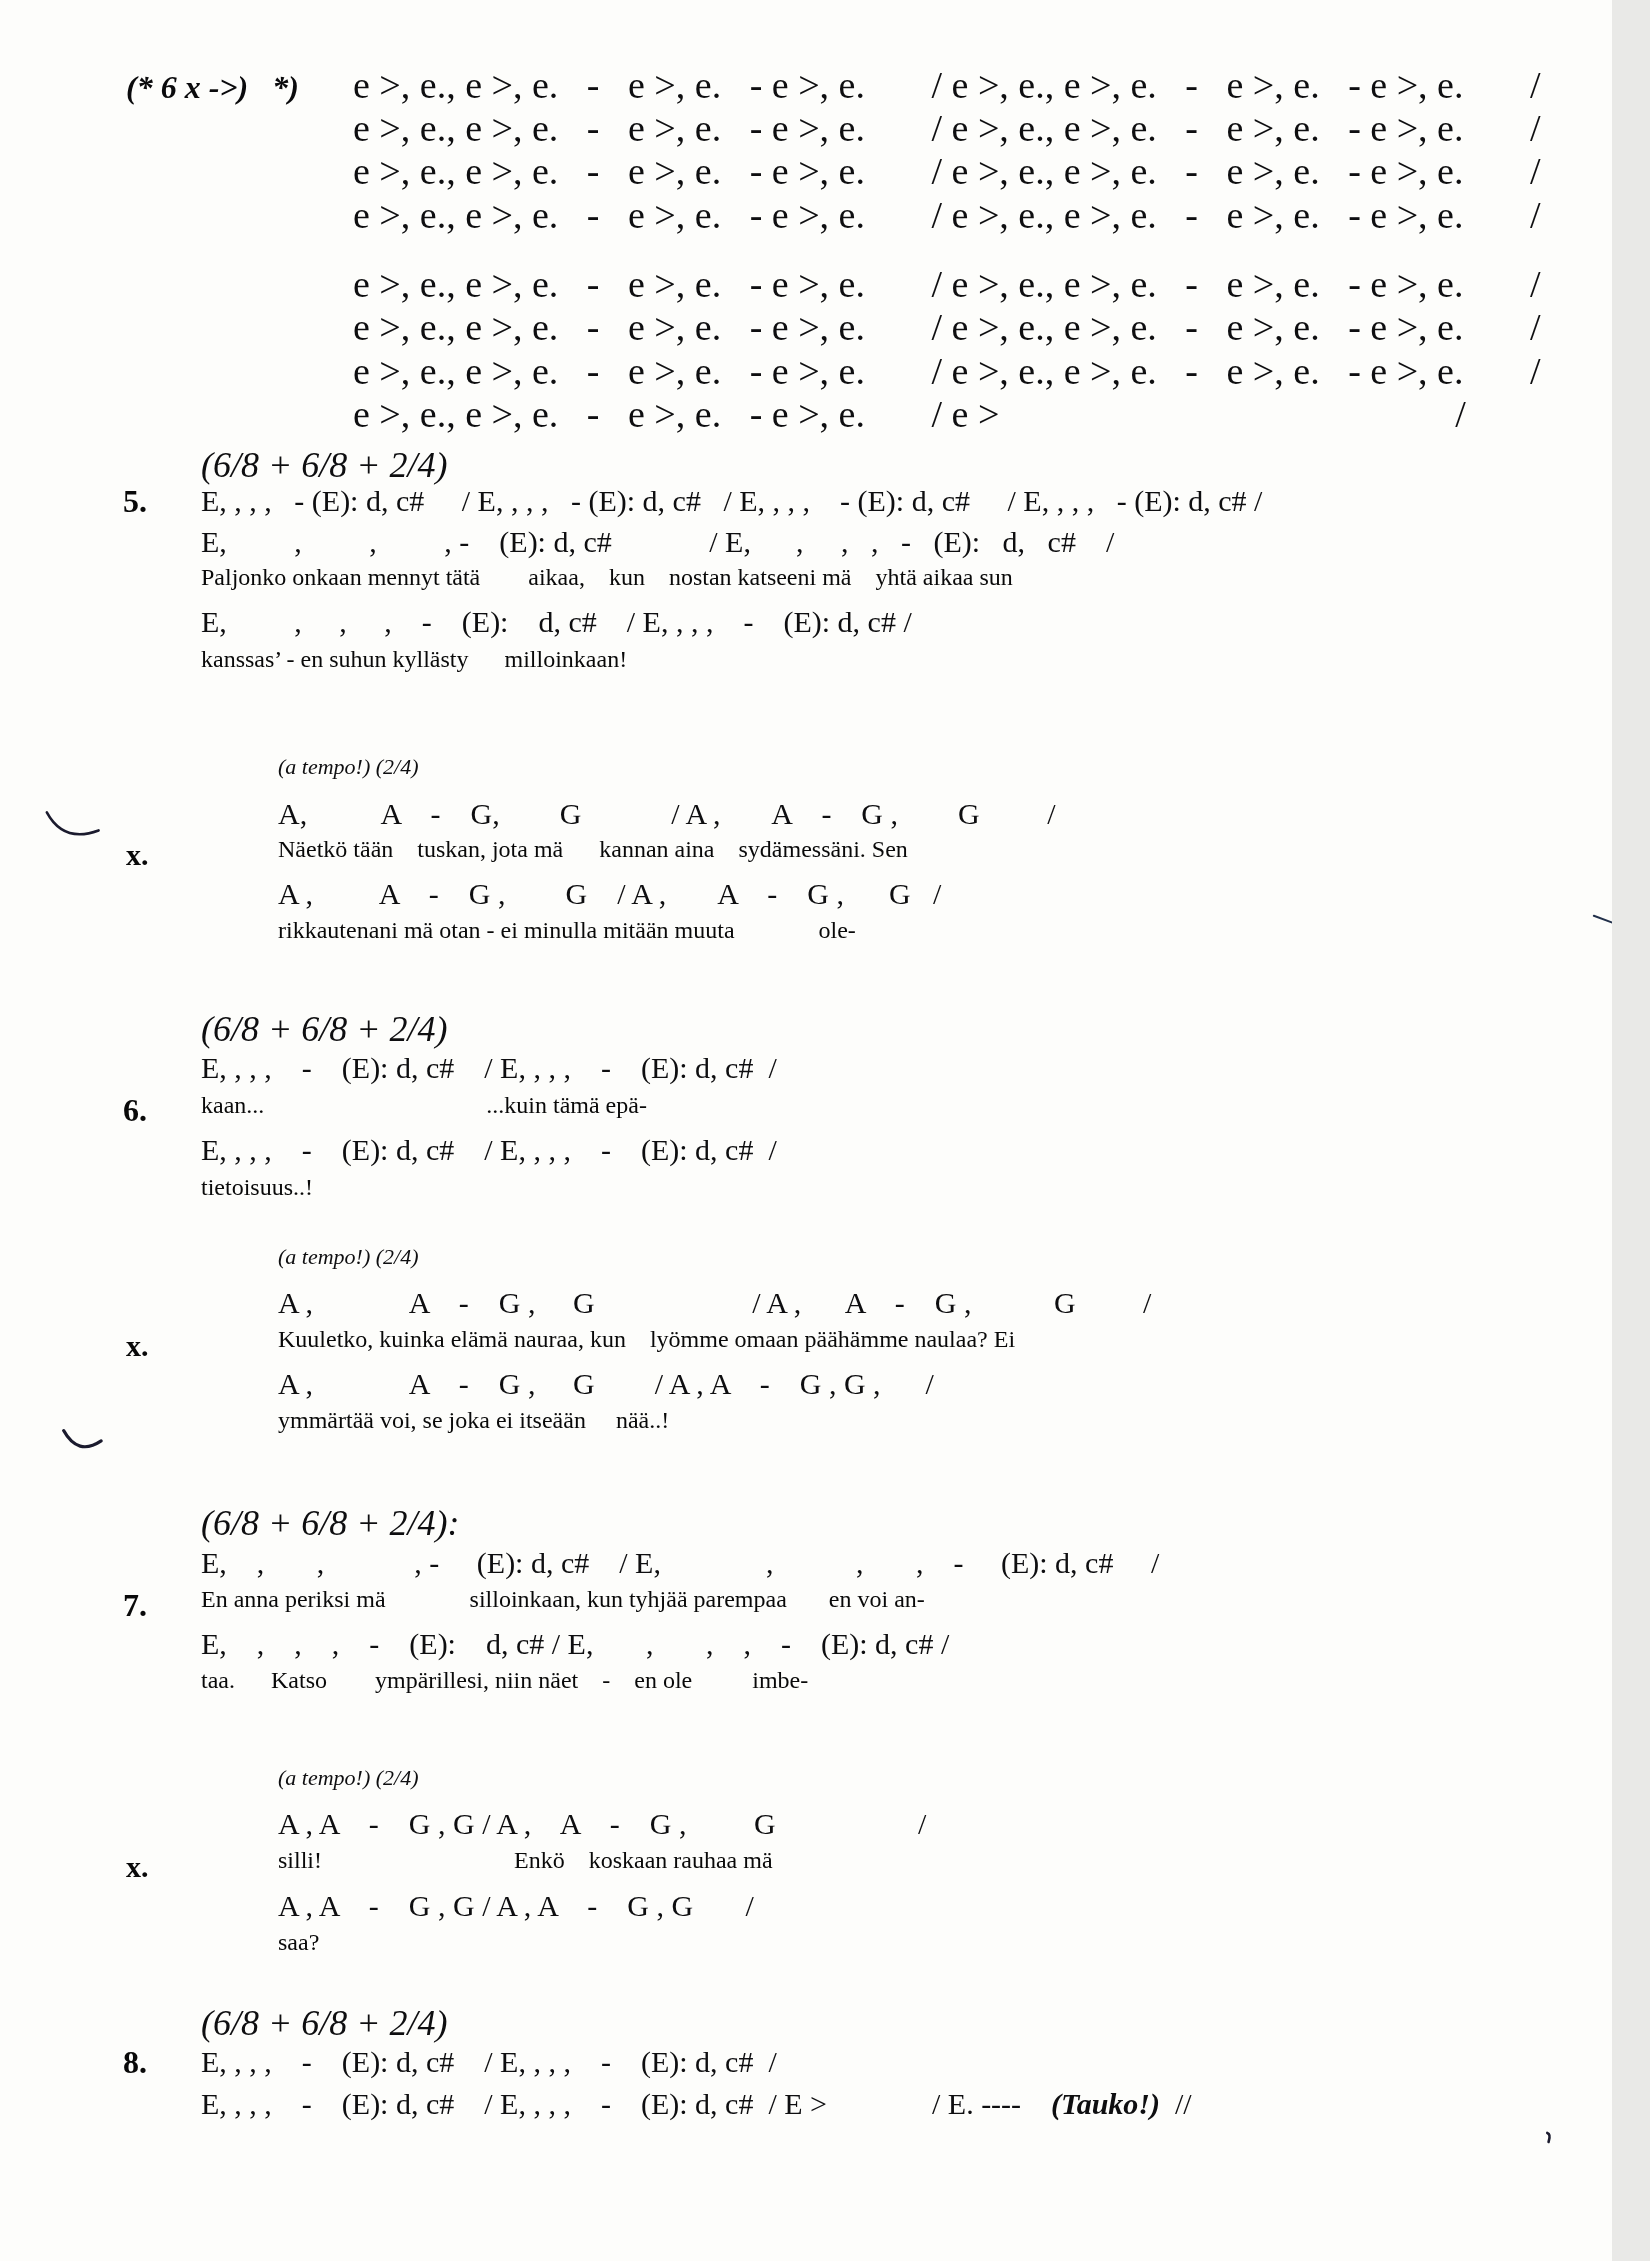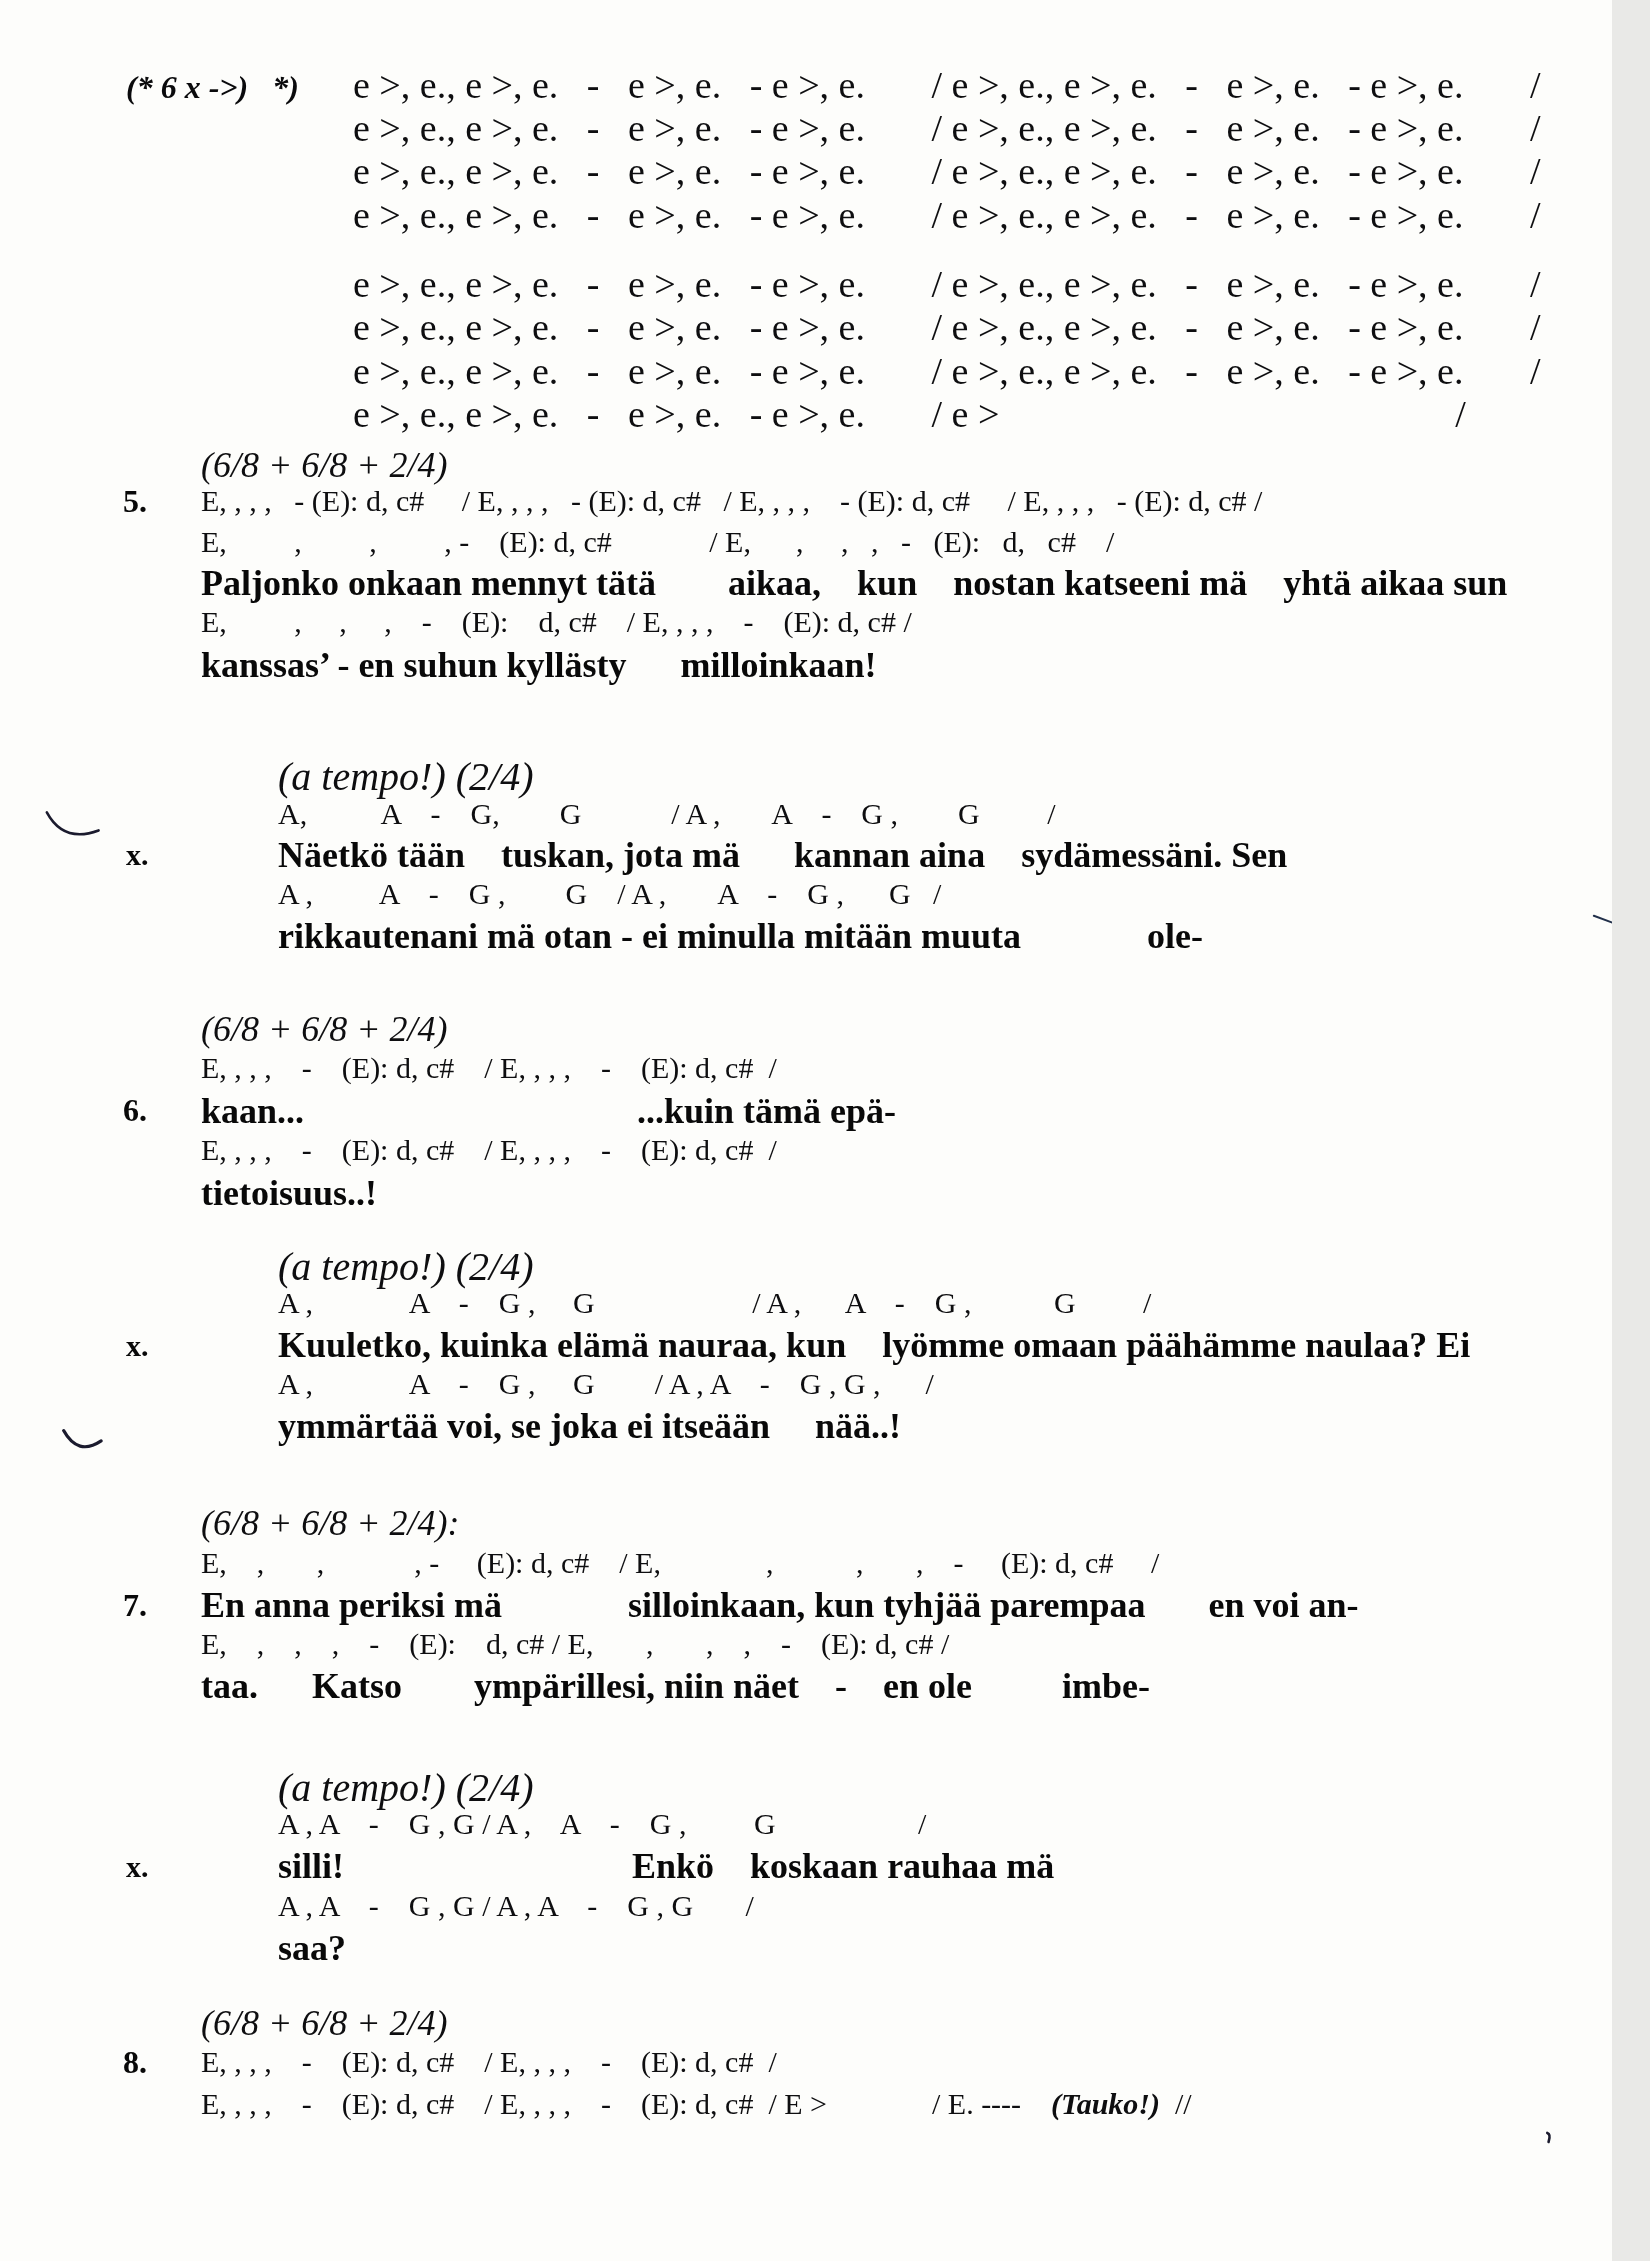--- a/index.html
+++ b/index.html
@@ -5,22 +5,22 @@
   html,body { margin:0; padding:0; background:#e9e9e7; }
   .page {
     position:relative; width:1612px; height:2261px;
     background:#fdfdfb; overflow:hidden;
     font-family:"Liberation Serif", serif;
   }
   .ln { position:absolute; white-space:pre; color:#0e0e10; line-height:1.1; }
   .epat   { font-size:38px; }
   .chords { font-size:30px; }
   .meter  { font-size:36px; font-style:italic; }
-  .tempo  { font-size:40px; font-style:italic; }
-  .lyr    { font-size:36px; font-weight:700; color:#090909; }
+  .tempo  { font-size:22px; font-style:italic; }
+  .lyr    { font-size:24px; font-weight:400; color:#090909; }
   .num    { font-size:32px; font-weight:700; color:#090909; }
   .xmark  { font-size:30px; font-weight:700; color:#090909; }
   .hdr    { font-size:32px; font-weight:700; font-style:italic; color:#0a0a0c; }
   .tauko  { font-weight:700; font-style:italic; }
   .marks  { position:absolute; left:0; top:0; pointer-events:none; }
 </style>
 </head>
 <body>
 
 <div class="page">

